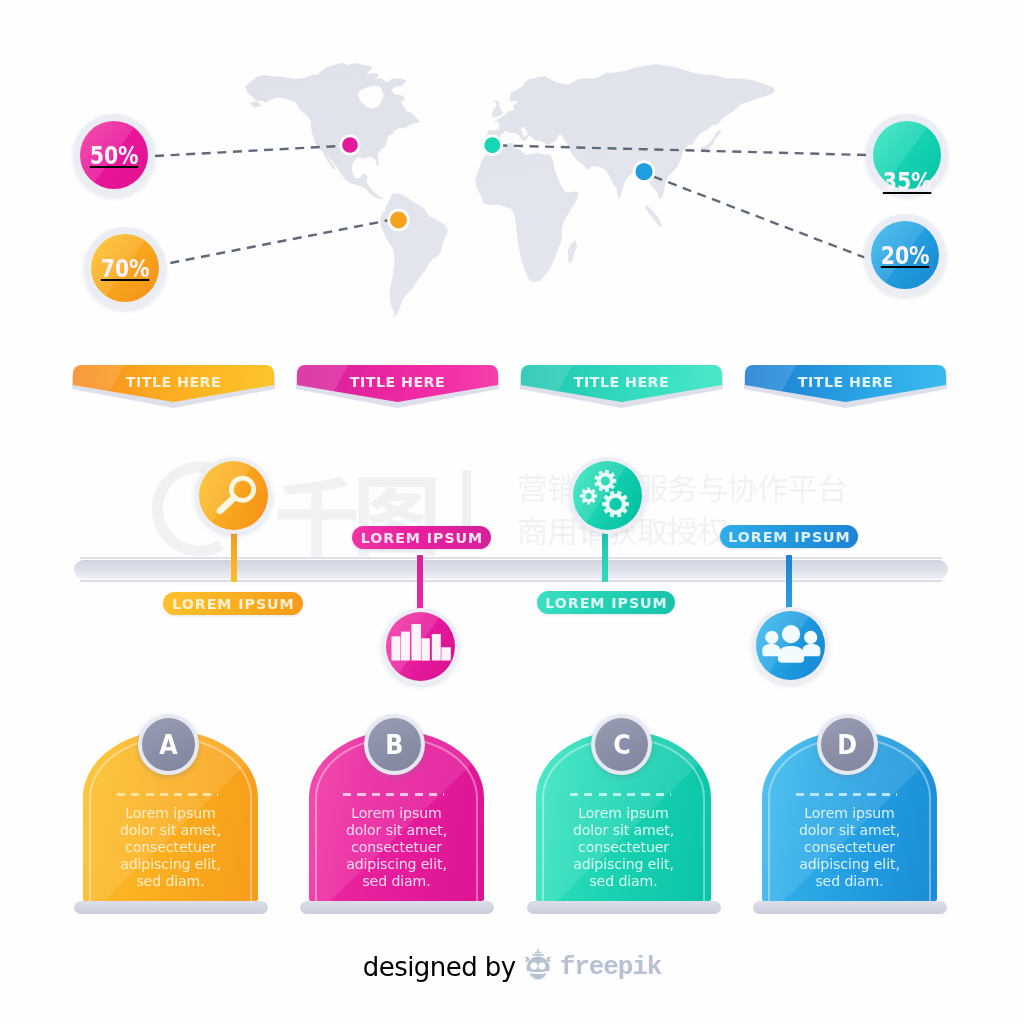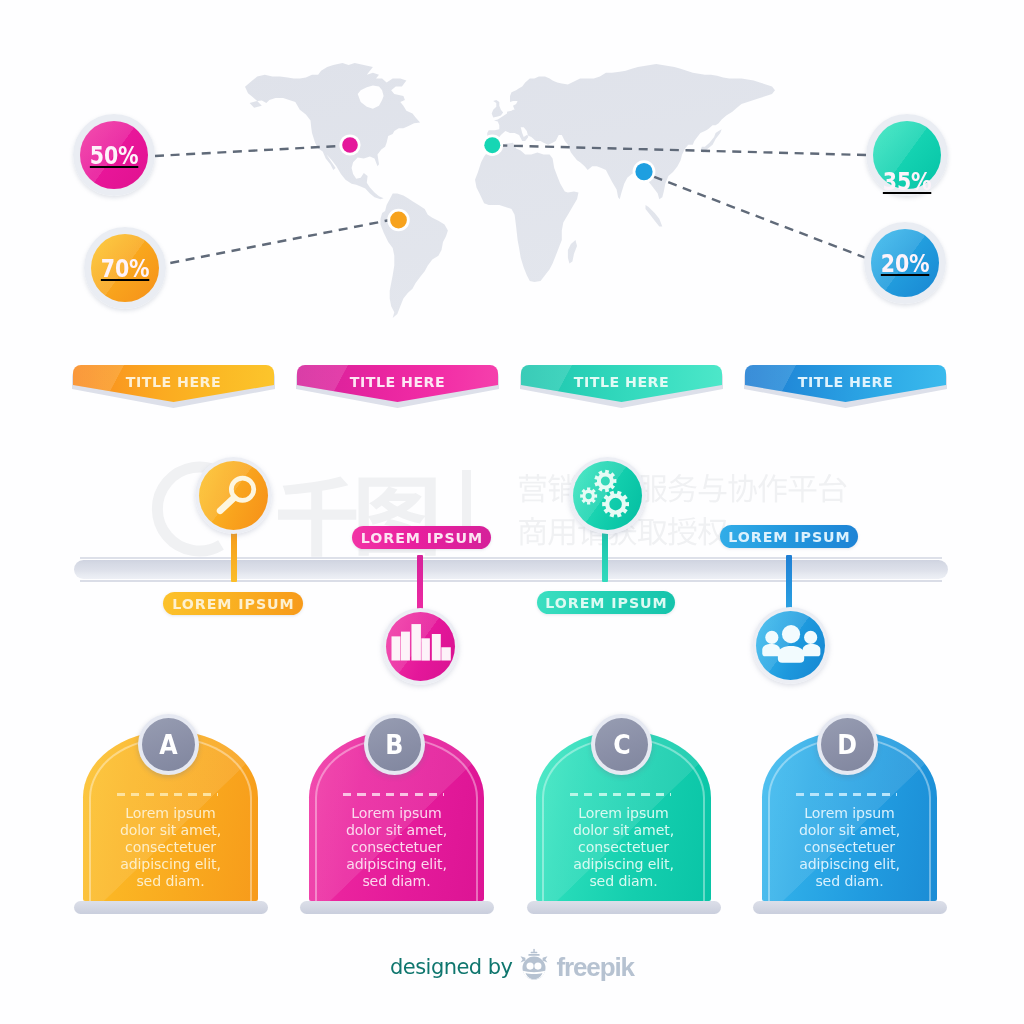--- a/index.html
+++ b/index.html
@@ -87,25 +87,25 @@
   .card .circ .inner{position:absolute;left:4px;top:4px;width:53px;height:53px;border-radius:50%;
     background:linear-gradient(160deg,#979db2 0%,#8b90a8 52%,#80869e 100%);
     display:flex;align-items:center;justify-content:center;}
   .card .circ .inner b{color:#fff;font-size:27px;font-weight:bold;line-height:1;
     font-family:"DejaVu Sans",sans-serif;margin-top:-1px;
     display:inline-block;transform:scaleX(.88);}
 
   
   #footer{position:absolute;left:0;top:942px;width:1024px;height:50px;
     display:flex;align-items:center;justify-content:center;gap:0px;}
-  #footer .pre{color:#0f766e;font-size:21px;font-family:"DejaVu Sans",sans-serif;
+  #footer .pre{color:#000000;font-size:26px;font-family:"DejaVu Sans",sans-serif;
     letter-spacing:-.55px;}
   #footer .mark{width:34px;height:34px;margin:0 5px 0 5px;position:relative;top:-2px;}
   #footer .brand{color:#b6c2d1;font-size:26px;font-weight:bold;
-    font-family:Liberation Sans, sans-serif;letter-spacing:-1.1px;}
+    font-family:Liberation Mono, monospace;letter-spacing:-1.1px;}
 </style>
 </head>
 <body>
 
 <div id="stage">
 
   <svg id="watermark" viewBox="0 0 1024 1024">
     <g fill="#f0f1f3">
       <path d="M526.64 487.29H538.64V490.05H526.64ZM524.44 485.62V491.72H540.93V485.62ZM519.79 481.74V487.75H521.96V483.60H543.23V487.75H545.46V481.74ZM522.24 493.71V502.57H524.47V501.36H540.99V502.51H543.29V493.71ZM524.47 499.41V495.75H540.99V499.41ZM536.81 473.96V476.56H528.04V473.96H525.77V476.56H518.92V478.67H525.77V480.84H528.04V478.67H536.81V480.84H539.13V478.67H546.17V476.56H539.13V473.96Z M560.58 475.91C561.79 477.71 563.06 480.13 563.52 481.65L565.48 480.66C564.95 479.11 563.65 476.78 562.41 475.05ZM574.50 474.83C573.72 476.66 572.33 479.20 571.27 480.72L573.04 481.56C574.12 480.07 575.49 477.77 576.54 475.73ZM552.52 474.05C551.59 476.90 550.01 479.63 548.15 481.49C548.55 481.96 549.14 483.11 549.33 483.57C550.32 482.55 551.25 481.28 552.08 479.88H559.71V477.68H553.29C553.76 476.69 554.19 475.67 554.53 474.64ZM548.92 489.34V491.48H553.39V497.61C553.39 498.95 552.42 499.81 551.90 500.12C552.27 500.59 552.83 501.55 553.01 502.08C553.48 501.58 554.32 501.05 559.52 498.14C559.37 497.68 559.15 496.78 559.09 496.16L555.52 498.02V491.48H559.87V489.34H555.52V485.15H559.18V483.04H550.29V485.15H553.39V489.34ZM563.12 490.33H573.50V493.71H563.12ZM563.12 488.31V485.00H573.50V488.31ZM567.34 473.93V482.83H561.01V502.48H563.12V495.69H573.50V499.54C573.50 499.97 573.35 500.09 572.92 500.09C572.45 500.12 570.87 500.12 569.13 500.09C569.48 500.65 569.75 501.61 569.85 502.20C572.20 502.20 573.66 502.20 574.50 501.80C575.37 501.46 575.64 500.77 575.64 499.57V482.80L573.50 482.83H569.51V473.93Z M580.07 479.26V502.54H582.36V481.56H591.32C591.17 485.65 590.02 490.76 583.17 494.45C583.73 494.85 584.50 495.72 584.84 496.22C589.03 493.77 591.26 490.82 592.44 487.85C595.29 490.48 598.42 493.71 600.00 495.81L601.92 494.30C600.00 491.97 596.22 488.34 593.15 485.62C593.46 484.22 593.62 482.86 593.68 481.56H602.70V499.38C602.70 499.94 602.54 500.12 601.92 500.15C601.30 500.15 599.20 500.19 597.00 500.09C597.34 500.74 597.71 501.80 597.80 502.45C600.59 502.45 602.51 502.45 603.60 502.08C604.65 501.67 604.99 500.93 604.99 499.41V479.26H593.71V473.96H591.35V479.26Z M617.26 480.41C615.49 482.67 612.61 484.87 609.79 486.27C610.29 486.70 611.12 487.63 611.46 488.10C614.32 486.45 617.48 483.85 619.52 481.15ZM625.20 481.74C628.05 483.51 631.55 486.17 633.23 487.94L634.93 486.36C633.20 484.62 629.60 482.05 626.78 480.38ZM631.12 493.12C632.61 494.05 634.09 494.88 635.52 495.57C635.89 494.92 636.45 494.05 636.98 493.46C632.20 491.54 626.87 487.85 623.59 483.88H621.23C618.78 487.38 613.66 491.54 608.39 493.89C608.86 494.42 609.45 495.29 609.73 495.85C611.15 495.13 612.61 494.33 613.98 493.46V502.51H616.21V501.46H628.76V502.39H631.12ZM622.53 486.02C624.21 488.03 626.78 490.20 629.54 492.10H615.96C618.69 490.11 621.04 487.94 622.53 486.02ZM616.21 499.38V494.17H628.76V499.38ZM609.57 476.81V482.45H611.84V478.95H633.07V482.45H635.46V476.81H623.62V473.96H621.23V476.81Z M640.35 475.11V486.24C640.35 490.82 640.16 497.06 638.05 501.43C638.61 501.61 639.54 502.14 639.95 502.51C641.37 499.57 641.99 495.66 642.27 491.97H647.20V499.66C647.20 500.12 647.01 500.25 646.61 500.25C646.21 500.28 644.90 500.28 643.48 500.25C643.79 500.87 644.07 501.89 644.13 502.48C646.24 502.48 647.48 502.45 648.28 502.05C649.09 501.67 649.37 500.96 649.37 499.69V475.11ZM642.46 477.28H647.20V482.36H642.46ZM642.46 484.53H647.20V489.77H642.39C642.42 488.53 642.46 487.32 642.46 486.24ZM663.60 487.88C662.92 490.48 661.83 492.84 660.50 494.85C659.04 492.78 657.92 490.42 657.09 487.88ZM652.10 475.20V502.48H654.30V487.88H655.07C656.07 491.10 657.43 494.08 659.20 496.59C657.77 498.33 656.13 499.66 654.42 500.59C654.92 500.99 655.54 501.77 655.79 502.29C657.49 501.30 659.10 499.97 660.53 498.33C661.99 500.06 663.66 501.49 665.55 502.51C665.92 501.95 666.57 501.15 667.07 500.71C665.12 499.78 663.38 498.36 661.86 496.62C663.82 493.86 665.33 490.36 666.17 486.14L664.81 485.65L664.40 485.74H654.30V477.37H663.01V481.18C663.01 481.56 662.92 481.65 662.42 481.68C661.92 481.71 660.28 481.71 658.39 481.65C658.70 482.21 659.04 483.01 659.13 483.63C661.49 483.63 663.07 483.63 664.03 483.32C665.02 482.98 665.27 482.36 665.27 481.21V475.20Z M680.83 488.19C680.70 489.31 680.49 490.33 680.24 491.26H670.91V493.30H679.52C677.73 497.30 674.28 499.38 668.77 500.43C669.17 500.90 669.82 501.92 670.04 502.42C676.18 500.96 680.02 498.36 682.00 493.30H691.43C690.90 497.40 690.28 499.29 689.57 499.88C689.23 500.15 688.86 500.19 688.20 500.19C687.46 500.19 685.45 500.15 683.49 499.97C683.89 500.56 684.17 501.43 684.24 502.05C686.10 502.14 687.92 502.17 688.89 502.14C690.00 502.08 690.72 501.89 691.40 501.27C692.48 500.31 693.16 497.95 693.85 492.31C693.91 491.97 693.97 491.26 693.97 491.26H682.65C682.90 490.36 683.09 489.40 683.24 488.38ZM690.10 479.14C688.27 481.00 685.72 482.49 682.78 483.66C680.33 482.61 678.38 481.28 677.04 479.57L677.48 479.14ZM678.84 473.93C677.23 476.63 674.16 479.82 669.79 482.05C670.29 482.42 670.94 483.26 671.25 483.79C672.83 482.92 674.25 481.93 675.52 480.90C676.76 482.36 678.32 483.60 680.14 484.59C676.46 485.77 672.36 486.51 668.43 486.89C668.80 487.41 669.20 488.34 669.36 488.93C673.88 488.38 678.56 487.41 682.75 485.83C686.34 487.29 690.68 488.16 695.49 488.56C695.77 487.91 696.29 486.98 696.79 486.45C692.64 486.24 688.76 485.65 685.51 484.65C688.95 482.98 691.86 480.81 693.72 477.99L692.33 477.03L691.92 477.15H679.31C680.05 476.25 680.70 475.32 681.26 474.39Z M706.39 473.90C705.59 478.55 704.19 485.00 703.14 488.78L705.52 489.00L705.93 487.38H718.92C718.73 489.12 718.58 490.61 718.39 491.94H698.67V494.14H718.05C717.49 497.49 716.87 499.23 716.13 499.88C715.72 500.22 715.29 500.25 714.51 500.25C713.65 500.25 711.32 500.25 708.97 500.00C709.40 500.65 709.71 501.64 709.77 502.32C712.00 502.48 714.24 502.51 715.35 502.45C716.59 502.36 717.34 502.14 718.14 501.36C719.13 500.40 719.82 498.33 720.47 494.14H726.42V491.94H720.75C720.96 490.33 721.15 488.50 721.37 486.36C721.40 486.02 721.46 485.21 721.46 485.21H706.46L707.48 480.62H723.16V478.39H707.94L708.78 474.15Z M738.97 485.31C738.41 488.25 737.38 491.20 736.02 493.18C736.52 493.46 737.42 494.08 737.79 494.39C739.18 492.25 740.39 489.00 741.07 485.71ZM752.98 485.80C753.85 488.65 754.71 492.44 754.96 494.67L757.13 494.11C756.79 491.94 755.86 488.25 754.96 485.40ZM731.96 473.96V481.21H728.46V483.38H731.96V502.45H734.22V483.38H737.54V481.21H734.22V473.96ZM744.02 474.24V479.79V479.85H738.50V482.11H743.99C743.80 488.10 742.53 495.32 735.68 500.93C736.24 501.30 737.08 502.01 737.48 502.51C744.70 496.47 746.03 488.62 746.22 482.11H750.53C750.22 494.14 749.91 498.54 749.07 499.54C748.76 499.94 748.45 500.00 747.86 500.00C747.21 500.00 745.60 500.00 743.80 499.85C744.24 500.46 744.45 501.43 744.51 502.11C746.16 502.20 747.83 502.23 748.79 502.11C749.82 502.01 750.47 501.74 751.09 500.90C752.14 499.50 752.45 494.88 752.76 481.03C752.76 480.72 752.79 479.85 752.79 479.85H746.25V479.79V474.24Z M773.31 474.33C771.76 478.89 769.25 483.38 766.46 486.30C766.98 486.67 767.88 487.48 768.25 487.88C769.83 486.14 771.35 483.88 772.69 481.37H774.83V502.45H777.18V494.92H786.51V492.71H777.18V488.00H786.11V485.86H777.18V481.37H786.82V479.14H773.80C774.45 477.77 775.04 476.35 775.54 474.92ZM765.84 474.08C764.10 478.80 761.18 483.45 758.12 486.45C758.55 486.98 759.23 488.25 759.48 488.78C760.53 487.69 761.56 486.45 762.55 485.09V502.42H764.87V481.43C766.08 479.32 767.20 477.03 768.07 474.77Z M792.39 480.47C793.60 482.76 794.81 485.77 795.25 487.63L797.45 486.86C797.01 485.06 795.74 482.08 794.50 479.85ZM810.40 479.69C809.63 481.96 808.20 485.12 807.03 487.07L809.04 487.72C810.25 485.86 811.71 482.89 812.85 480.38ZM788.61 489.21V491.54H801.23V502.45H803.65V491.54H816.42V489.21H803.65V478.36H814.68V476.04H790.25V478.36H801.23V489.21Z M822.61 489.24V502.48H825.00V501.08H839.91V502.42H842.39V489.24ZM825.00 498.85V491.48H839.91V498.85ZM818.95 483.48 819.14 485.83C824.87 485.62 833.83 485.24 842.33 484.78C843.26 485.86 844.03 486.89 844.56 487.79L846.57 486.24C844.96 483.66 841.30 480.04 838.14 477.52L836.31 478.86C837.65 479.97 839.07 481.31 840.37 482.64L826.39 483.23C828.10 480.66 829.99 477.49 831.41 474.74L828.84 473.84C827.63 476.75 825.52 480.56 823.63 483.32Z M520.44 525.33V545.45H522.67V527.38H528.19C527.91 530.26 526.76 531.68 522.86 532.49C523.26 532.86 523.79 533.64 523.98 534.13C528.56 533.05 529.93 531.10 530.33 527.38H534.02V530.48C534.02 532.40 534.55 532.92 536.75 532.92C537.18 532.92 539.51 532.92 539.97 532.92C541.61 532.92 542.17 532.27 542.39 529.79C541.83 529.67 540.99 529.39 540.59 529.08C540.50 530.91 540.37 531.13 539.72 531.13C539.23 531.13 537.37 531.13 537.00 531.13C536.19 531.13 536.10 531.03 536.10 530.45V527.38H542.61V542.60C542.61 543.06 542.48 543.22 541.92 543.25C541.37 543.28 539.51 543.28 537.46 543.22C537.80 543.84 538.14 544.86 538.27 545.48C540.81 545.48 542.54 545.45 543.57 545.08C544.56 544.71 544.87 543.96 544.87 542.60V525.33H538.27C538.86 524.40 539.48 523.22 540.06 522.04H545.95V519.90H533.59V516.96H531.20V519.90H519.14V522.04H525.12C525.68 523.04 526.24 524.34 526.55 525.33ZM527.60 522.04H537.34C536.90 523.10 536.25 524.43 535.72 525.33H529.09C528.81 524.40 528.22 523.13 527.60 522.04ZM528.84 536.34H536.41V540.30H528.84ZM526.73 534.51V544.05H528.84V542.13H538.54V534.51Z M551.74 519.13V530.38C551.74 534.75 551.43 540.24 547.99 544.12C548.52 544.39 549.45 545.17 549.79 545.63C552.18 543.00 553.23 539.43 553.70 535.96H561.48V545.20H563.83V535.96H572.20V542.32C572.20 542.88 571.99 543.06 571.37 543.09C570.78 543.12 568.67 543.15 566.50 543.06C566.81 543.68 567.18 544.71 567.30 545.29C570.22 545.33 572.02 545.29 573.07 544.92C574.12 544.55 574.50 543.84 574.50 542.32V519.13ZM554.04 521.36H561.48V526.35H554.04ZM572.20 521.36V526.35H563.83V521.36ZM554.04 528.55H561.48V533.76H553.91C554.01 532.58 554.04 531.44 554.04 530.38ZM572.20 528.55V533.76H563.83V528.55Z M580.32 519.07C581.93 520.52 583.98 522.57 584.94 523.87L586.52 522.23C585.56 520.96 583.45 519.04 581.80 517.64ZM578.30 526.69V528.93H582.95V540.27C582.95 541.64 582.02 542.57 581.46 542.94C581.87 543.40 582.49 544.36 582.70 544.92C583.14 544.27 583.94 543.62 589.18 539.59C588.93 539.12 588.56 538.23 588.41 537.61L585.18 540.02V526.69ZM592.31 536.43H602.05V538.97H592.31ZM592.31 534.78V532.40H602.05V534.78ZM596.03 516.96V519.38H588.84V521.18H596.03V523.16H589.62V524.87H596.03V527.00H587.91V528.80H606.76V527.00H598.33V524.87H604.87V523.16H598.33V521.18H605.80V519.38H598.33V516.96ZM590.14 530.60V545.45H592.31V540.67H602.05V542.85C602.05 543.22 601.89 543.34 601.49 543.37C601.06 543.40 599.57 543.40 597.99 543.34C598.30 543.90 598.58 544.77 598.67 545.36C600.87 545.36 602.30 545.36 603.13 544.98C604.03 544.64 604.28 544.02 604.28 542.88V530.60Z M628.98 525.83C630.59 526.94 632.39 528.59 633.23 529.76L634.90 528.49C634.03 527.31 632.17 525.73 630.56 524.71ZM625.85 524.52V529.11L625.82 530.20H618.56V532.37H625.63C625.10 536.18 623.34 540.58 617.70 544.05C618.28 544.46 619.03 545.05 619.43 545.54C624.08 542.66 626.25 539.12 627.24 535.62C628.82 540.09 631.30 543.53 635.02 545.42C635.33 544.83 636.05 543.99 636.57 543.56C632.26 541.67 629.60 537.54 628.24 532.37H636.20V530.20H628.02V529.11V524.52ZM626.62 516.96V519.44H618.56V516.96H616.27V519.44H608.92V521.55H616.27V524.09H618.56V521.55H626.62V523.93H628.92V521.55H636.20V519.44H628.92V516.96ZM617.08 524.71C616.42 525.45 615.62 526.23 614.69 526.97C613.85 526.01 612.77 525.08 611.43 524.21L609.91 525.45C611.22 526.32 612.21 527.22 612.98 528.18C611.53 529.14 609.88 530.04 608.27 530.72C608.71 531.13 609.36 531.81 609.67 532.27C611.18 531.59 612.70 530.75 614.13 529.83C614.63 530.72 614.97 531.68 615.18 532.65C613.66 534.78 610.69 537.11 608.21 538.16C608.71 538.60 609.29 539.37 609.60 539.93C611.59 538.85 613.85 537.05 615.52 535.22L615.56 536.46C615.56 539.62 615.31 541.82 614.56 542.72C614.32 543.03 614.04 543.19 613.60 543.22C612.92 543.31 611.74 543.31 610.35 543.22C610.75 543.81 611.03 544.64 611.06 545.29C612.33 545.36 613.48 545.36 614.50 545.17C615.18 545.08 615.74 544.77 616.14 544.30C617.38 542.85 617.73 540.12 617.73 536.58C617.73 533.82 617.45 531.10 615.90 528.59C617.08 527.69 618.13 526.73 618.97 525.76Z M655.66 523.62 653.43 524.06C654.45 529.17 655.91 533.67 658.05 537.36C656.22 539.93 653.99 541.85 651.54 543.12C652.07 543.59 652.72 544.46 653.06 545.05C655.45 543.65 657.62 541.82 659.44 539.50C661.15 541.82 663.20 543.74 665.67 545.14C666.05 544.55 666.76 543.65 667.29 543.22C664.71 541.88 662.61 539.90 660.87 537.42C663.38 533.45 665.15 528.24 665.92 521.55L664.43 521.14L664.03 521.24H652.84V523.50H663.35C662.61 528.09 661.27 532.00 659.48 535.16C657.71 531.84 656.47 527.93 655.66 523.62ZM637.84 539.19 638.27 541.48C641.22 541.05 645.25 540.43 649.18 539.78V545.42H651.45V521.08H653.62V518.88H638.49V521.08H640.88V538.78ZM643.11 521.08H649.18V525.21H643.11ZM643.11 527.31H649.18V531.65H643.11ZM643.11 533.76H649.18V537.61L643.11 538.47Z M693.94 517.15C690.37 518.14 683.71 518.82 678.25 519.13C678.50 519.63 678.78 520.40 678.84 520.93C684.36 520.65 691.18 520.00 695.40 518.85ZM679.37 522.14C680.14 523.44 680.92 525.21 681.20 526.32L683.09 525.61C682.81 524.49 681.97 522.79 681.17 521.52ZM685.41 521.42C685.97 522.85 686.50 524.71 686.65 525.89L688.64 525.36C688.45 524.21 687.89 522.38 687.27 521.02ZM678.07 526.54V531.53H680.17V528.49H694.16V531.56H696.29V526.54H692.39C693.41 525.08 694.56 523.07 695.55 521.33L693.35 520.65C692.67 522.38 691.30 524.93 690.25 526.45L690.50 526.54ZM691.52 534.10C690.44 536.21 688.89 537.95 686.96 539.31C685.20 537.88 683.80 536.15 682.87 534.10ZM679.62 532.15V534.10H682.16L680.79 534.51C681.85 536.86 683.31 538.88 685.10 540.52C682.62 541.91 679.77 542.85 676.80 543.37C677.20 543.87 677.70 544.83 677.88 545.42C681.11 544.71 684.21 543.59 686.87 541.95C689.26 543.62 692.11 544.80 695.46 545.51C695.77 544.89 696.36 543.99 696.85 543.53C693.75 542.97 691.02 541.98 688.79 540.58C691.27 538.60 693.26 536.02 694.43 532.65L693.04 532.03L692.64 532.15ZM672.05 516.99V523.22H668.18V525.39H672.05V531.96L667.87 533.24L668.46 535.47L672.05 534.32V542.78C672.05 543.22 671.93 543.34 671.53 543.34C671.15 543.37 669.98 543.37 668.61 543.31C668.92 543.96 669.20 544.92 669.26 545.48C671.25 545.51 672.46 545.42 673.17 545.05C673.94 544.71 674.25 544.05 674.25 542.78V533.58L677.76 532.43L677.42 530.29L674.25 531.28V525.39H677.57V523.22H674.25V516.99Z M713.43 522.51 711.35 522.97C712.50 528.96 714.05 533.54 716.65 537.39C714.27 540.18 711.45 542.26 708.35 543.53C708.87 543.99 709.52 544.89 709.83 545.51C712.90 544.09 715.72 542.04 718.11 539.31C720.03 541.64 722.45 543.65 725.49 545.57C725.83 544.89 726.51 544.05 727.16 543.62C724.00 541.76 721.55 539.78 719.63 537.45C722.73 533.17 724.99 527.50 726.05 520.18L724.56 519.72L724.16 519.81H710.11V522.04H723.47C722.45 527.44 720.59 531.90 718.14 535.44C715.85 532.00 714.45 527.84 713.43 522.51ZM703.73 516.96V523.53H698.58V525.73H703.45C702.39 530.13 700.19 535.06 697.96 537.82C698.39 538.35 699.01 539.22 699.29 539.90C700.94 537.82 702.49 534.51 703.73 531.07V545.45H706.05V531.41C707.32 532.77 708.93 534.57 709.65 535.53L710.95 533.42C710.21 532.71 707.14 529.86 706.05 528.99V525.73H710.30V523.53H706.05V516.96Z"></path>
     </g>
@@ -159,21 +159,21 @@
     <div class="stat-bubble" style="left:84px;top:227px;">
       <span class="ring"></span>
       <span class="disc" style="background:linear-gradient(132deg,#fdc82c 0%,#f9a71d 48%,#f5901a 100%)"></span>
       <span class="val">70%</span>
     </div>
     <div class="stat-bubble" style="left:866px;top:114px;align-items:flex-end;">
       <span class="ring"></span>
       <span class="disc" style="background:linear-gradient(132deg,#3ce7c1 0%,#15d3b2 48%,#05c3a6 100%)"></span>
       <span class="val">35%</span>
     </div>
-    <div class="stat-bubble" style="left:864px;top:222px;justify-content:center;">
+    <div class="stat-bubble" style="left:864px;top:214px;justify-content:center;">
       <span class="ring"></span>
       <span class="disc" style="background:linear-gradient(132deg,#3dbcee 0%,#229ede 48%,#1886d2 100%)"></span>
       <span class="val">20%</span>
     </div>
   </div>
 
   <div id="banners">
     <div class="banner" style="left:73px;">
       <span class="shadow"></span>
       <span class="face" style="background:linear-gradient(92deg,#f9891f 0%,#fba920 42%,#fbb824 70%,#fcc52c 100%)">

